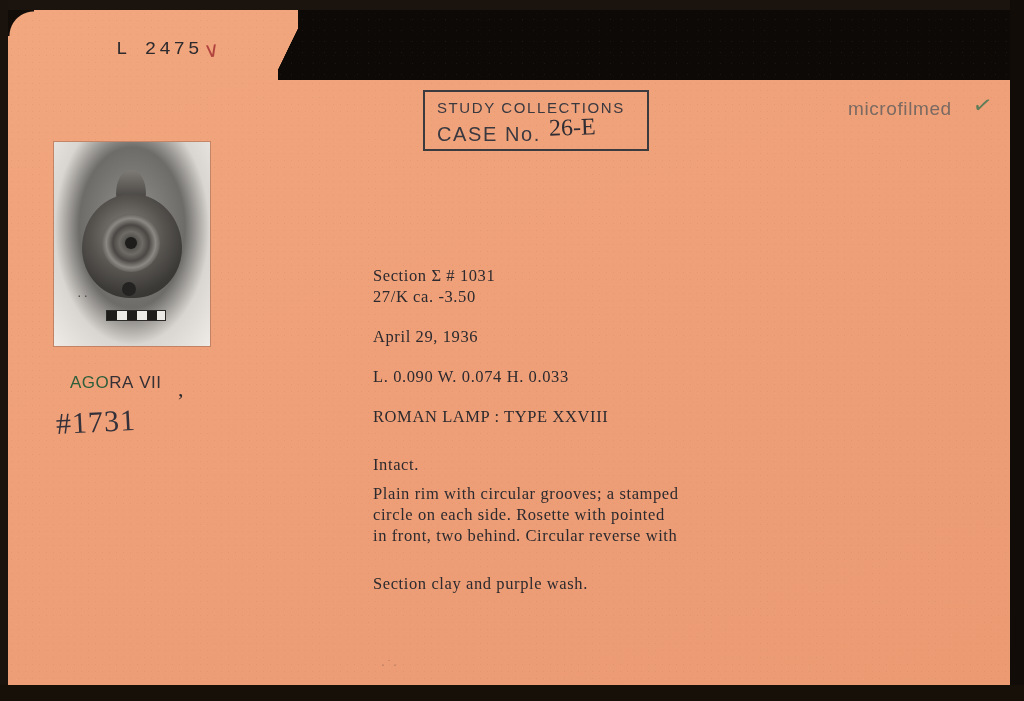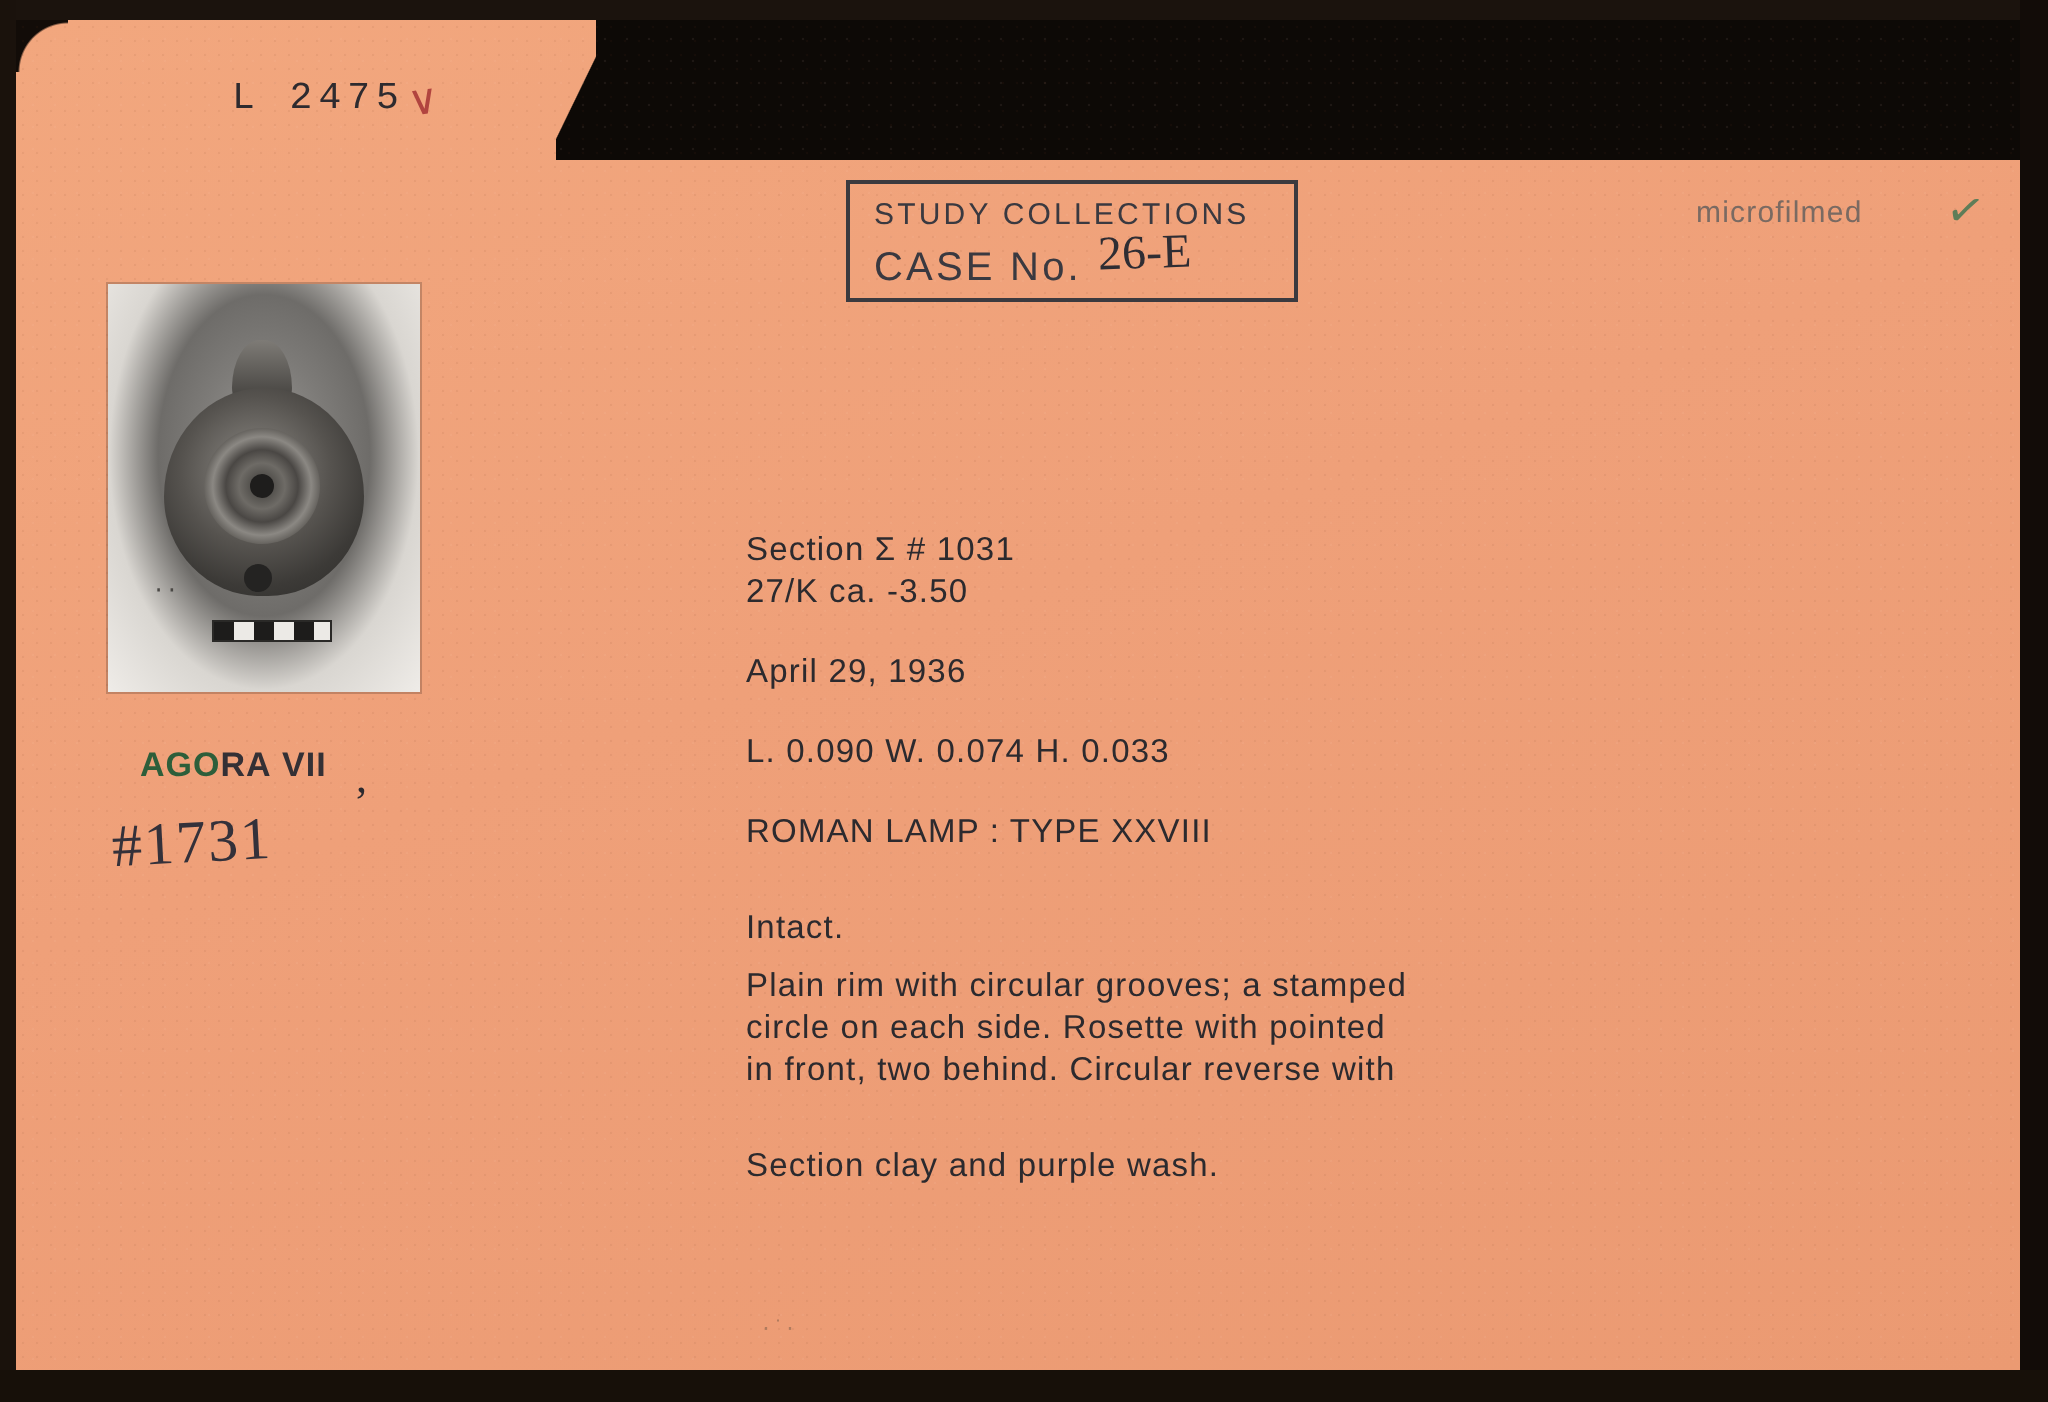--- a/index.html
+++ b/index.html
@@ -104,21 +104,21 @@
   .stamp-case-no {
     position:absolute; left:124px; top:22px;
     font-family: "Liberation Serif", serif;
     font-size: 24px; color:#2f2d33;
     transform: rotate(-2deg);
   }
 
   .microfilmed {
     position:absolute; left:840px; top:88px;
     font-family: "Liberation Sans", sans-serif;
-    font-size: 15px; letter-spacing: 0.6px;
+    font-size: 19px; letter-spacing: 0.6px;
     color: #7a6a62;
   }
   .microfilmed-check {
     position:absolute; left:965px; top:82px;
     font-family: "Liberation Serif", serif;
     font-size: 23px; color:#5f7d58;
     transform: rotate(10deg);
   }
 
   
@@ -174,21 +174,21 @@
   }
   .photo-tick {
     position:absolute; left:22px; top:148px;
     font-size: 11px; color:#4a4845;
   }
 
   
   .agora {
     position:absolute; left:62px; top:363px;
     font-family: "Liberation Sans", sans-serif;
-    font-size: 17px; font-weight: bold;
+    font-size: 17px; font-weight: normal;
     letter-spacing: 0.5px;
   }
   .agora .g1 { color:#2d5e3a; }
   .agora .g2 { color:#343035; }
   .agora-comma {
     position:absolute; left:170px; top:366px;
     font-family:"Liberation Serif", serif;
     font-size: 22px; color:#2c2a2f;
   }
   .handnum {
@@ -197,21 +197,21 @@
     font-size: 30px; color:#34313a;
     transform: rotate(-3deg);
     letter-spacing: 1px;
   }
 
   
   .body {
     position:absolute; left:365px; top:255px;
     width: 600px;
     color:#2c2a2e;
-    font-family: Liberation Sans, sans-serif;
+    font-family: Liberation Serif, serif;
     font-size: 16.5px;
     line-height: 21px;
     letter-spacing: 0.6px;
   }
   .body p { margin: 0; }
   .gap { height: 19px; }
   .gap-sm { height: 8px; }
   .smudge {
     position:absolute; left:372px; top:650px;
     font-size: 10px; color:#b07b5e;

